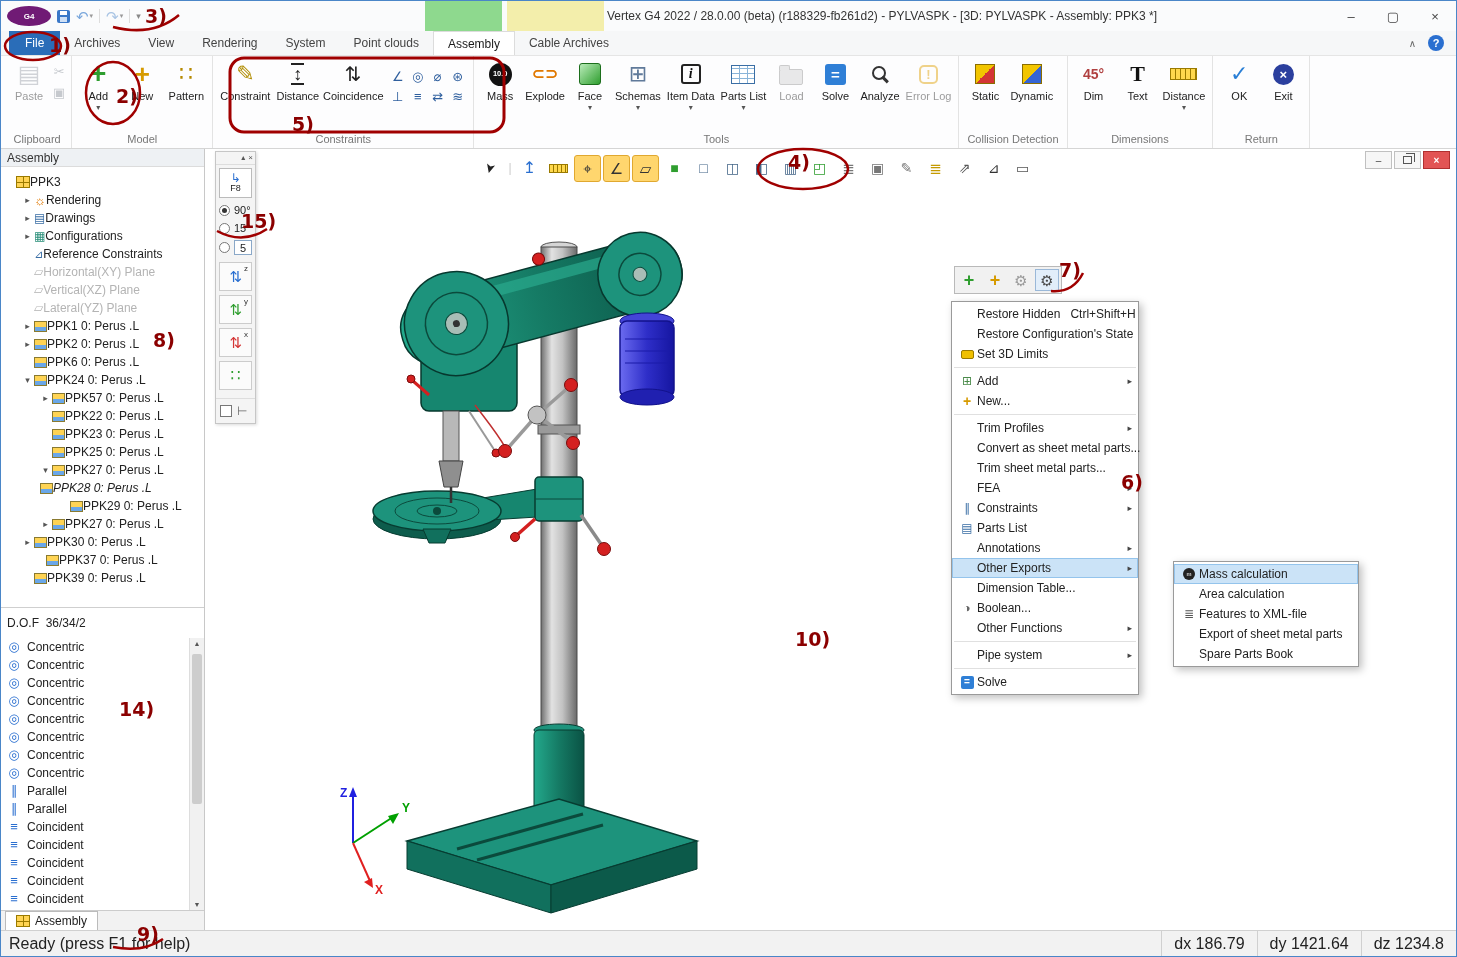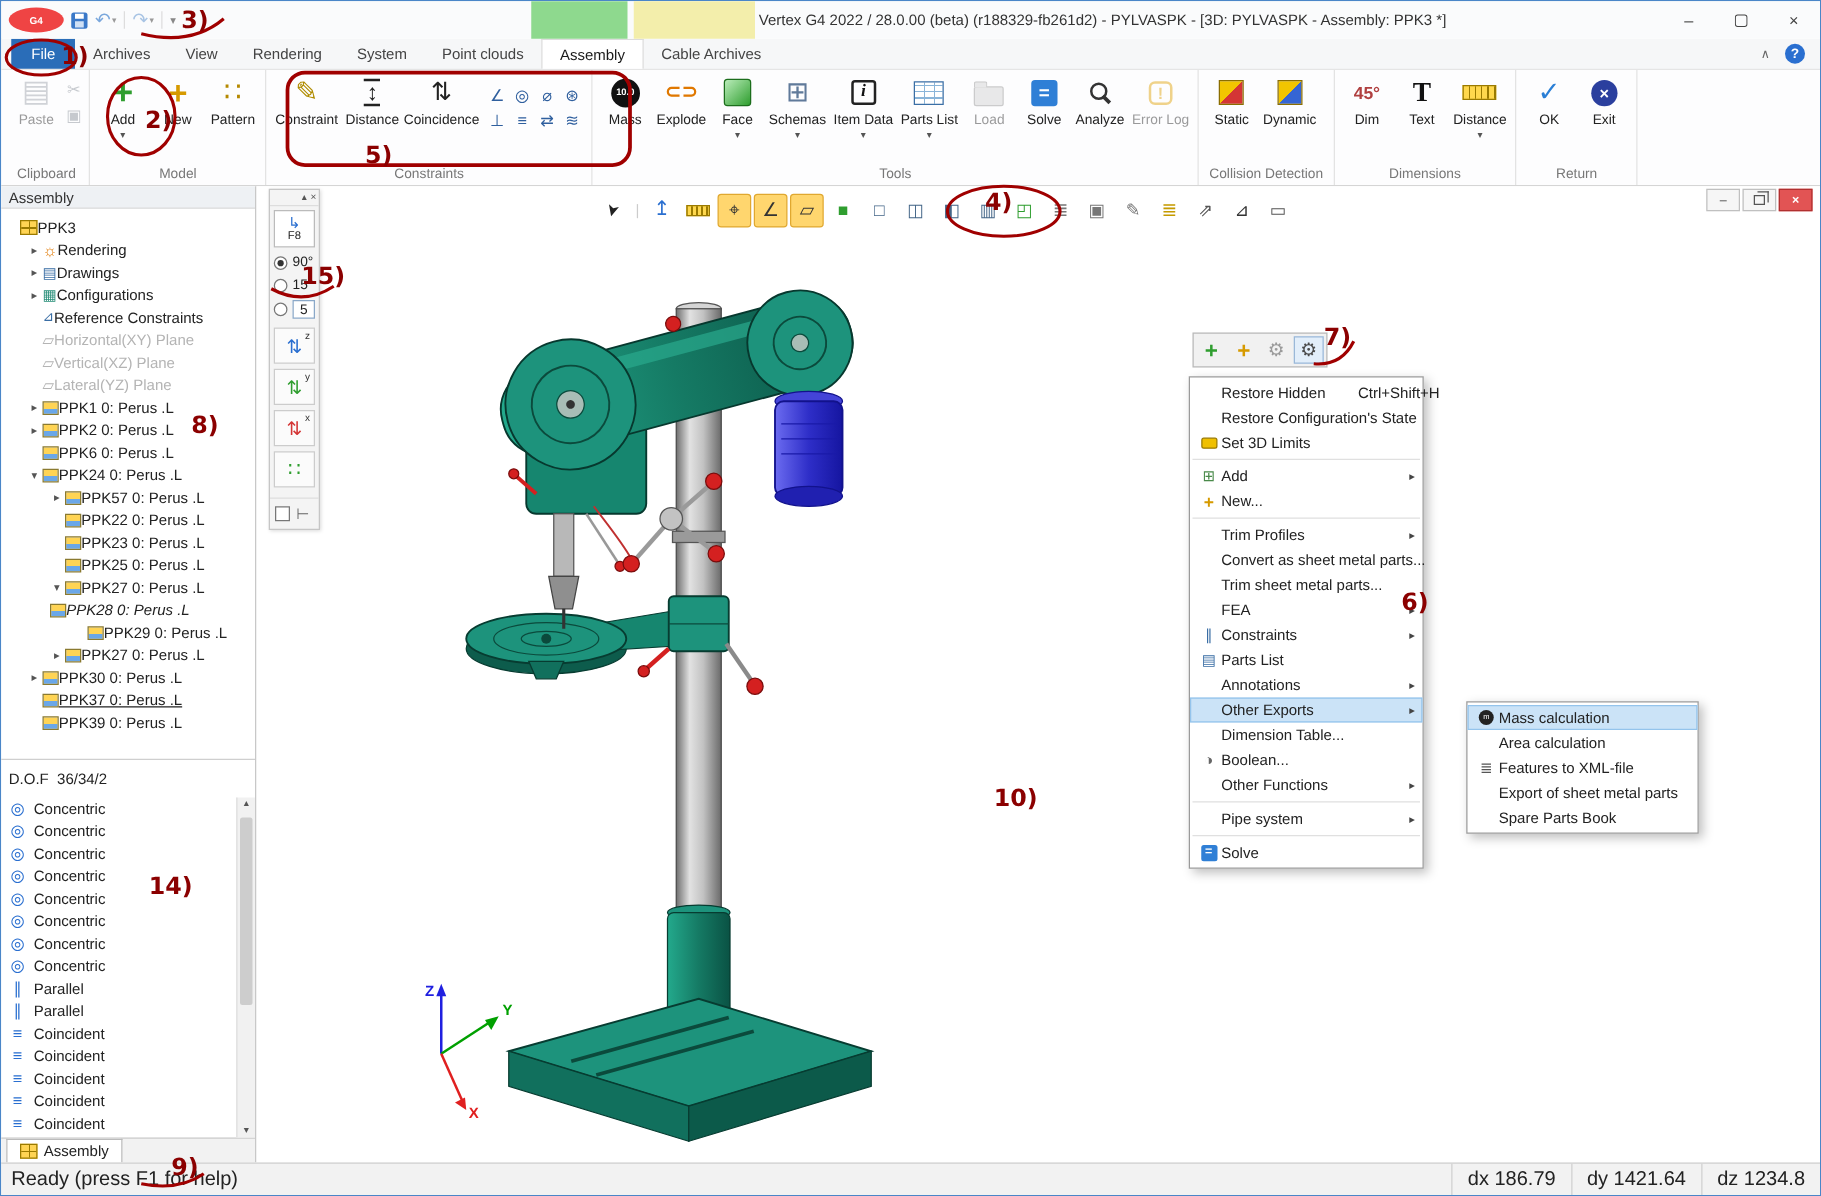--- a/index.html
+++ b/index.html
@@ -3,21 +3,21 @@
 <meta charset="utf-8">
 <style>
 *{box-sizing:border-box;margin:0;padding:0}
 html,body{width:1457px;height:957px}
 body{font-family:"Liberation Sans","DejaVu Sans",sans-serif;font-size:12px;color:#222;background:#e8e8e8;position:relative;overflow:hidden}
 #window{position:absolute;inset:0;border:1px solid #4a86c8;background:#fff;display:flex;flex-direction:column}
 
 
 #titlebar{height:30px;background:#fafbfc;display:flex;align-items:center;position:relative;flex:0 0 auto}
 .qat{display:flex;align-items:center;gap:6px;padding-left:6px;z-index:2}
-.g4-icon{width:44px;height:20px;border-radius:50%;background:#ef4444;color:#fff;font-size:8px;font-weight:bold;display:flex;align-items:center;justify-content:center}
+.g4-icon{width:44px;height:20px;border-radius:50%;background:#701a75;color:#fff;font-size:8px;font-weight:bold;display:flex;align-items:center;justify-content:center}
 .qat-btn{display:inline-flex;align-items:center;gap:1px;color:#7aa7dc}
 .caret-sm{font-size:7px;color:#999}
 .floppy{display:inline-block;width:13px;height:13px;background:#3a78c8;position:relative;border-radius:2px}
 .floppy::before{content:'';position:absolute;left:3px;top:1px;right:3px;height:4px;background:#fff}
 .floppy::after{content:'';position:absolute;left:3px;bottom:1px;right:3px;height:5px;background:#cfe0f5}
 .qat-sep{width:1px;height:14px;background:#ddd}
 .tab-hl{position:absolute;top:0;height:30px}
 .tab-hl.green{left:424px;width:77px;background:#8ed98e}
 .tab-hl.yellow{left:506px;width:97px;background:#f3eeab}
 #title-text{position:absolute;left:606px;top:8px;font-size:12px;color:#333;pointer-events:none;white-space:nowrap}
@@ -126,21 +126,21 @@
 
 
 #mini-toolbar{position:absolute;left:749px;top:117px;background:#f1f1f1;border:1px solid #b9b9b9;display:flex;gap:2px;padding:2px;z-index:30}
 .mini-btn{width:24px;height:22px;display:flex;align-items:center;justify-content:center;border:1px solid transparent}
 .mini-btn.pressed{border-color:#9ab8d8;background:#e2eefa}
 #context-menu{position:absolute;left:746px;top:152px;width:188px;background:#fff;border:1px solid #9a9a9a;box-shadow:3px 3px 8px rgba(0,0,0,.25);padding:2px 0;font-size:12px;z-index:31}
 #submenu{position:absolute;left:968px;top:412px;width:186px;background:#fff;border:1px solid #9a9a9a;box-shadow:3px 3px 8px rgba(0,0,0,.25);padding:2px 0;font-size:12px;z-index:32}
 .cm-item{height:20px;display:flex;align-items:center;padding:0 8px 0 5px;position:relative}
 .cm-ico{width:20px;flex:0 0 20px;display:flex;align-items:center;justify-content:center}
 .cm-label{flex:1;white-space:nowrap}
-.cm-short{margin-left:26px;white-space:nowrap}
+.cm-short{margin-left:10px;white-space:nowrap}
 .cm-arrow{position:absolute;right:6px;font-size:9px;color:#444}
 .cm-item.hl{background:#cbe3f7;outline:1px solid #94c4ec;outline-offset:-1px}
 .cm-sep{height:1px;background:#e0e0e0;margin:3px 2px}
 
 
 #statusbar{position:absolute;left:0;right:0;bottom:0;height:26px;background:#f2f2f2;border-top:1px solid #d0d0d0;display:flex;align-items:center;font-size:16px;z-index:5}
 #status-ready{padding-left:8px}
 .status-right{margin-left:auto;display:flex;height:100%}
 .status-cell{border-left:1px solid #d0d0d0;display:flex;align-items:center;padding:0 12px;min-width:68px;white-space:nowrap}
 
@@ -522,21 +522,21 @@
         <div class="trow" style="padding-left: 38px;">
           <span class="chev">▸</span>
           <span class="glyph css-part"></span>
           <span class="tlabel">PPK27 0: Perus .L</span>
         </div>
         <div class="trow" style="padding-left: 20px;">
           <span class="chev">▸</span>
           <span class="glyph css-part"></span>
           <span class="tlabel">PPK30 0: Perus .L</span>
         </div>
-        <div class="trow" style="padding-left: 20px; text-decoration: underline;">
+        <div class="trow" style="padding-left: 32px;">
           <span class="chev"></span>
           <span class="glyph css-part"></span>
           <span class="tlabel">PPK37 0: Perus .L</span>
         </div>
         <div class="trow" style="padding-left: 20px;">
           <span class="chev"></span>
           <span class="glyph css-part"></span>
           <span class="tlabel">PPK39 0: Perus .L</span>
         </div>
       </div>

